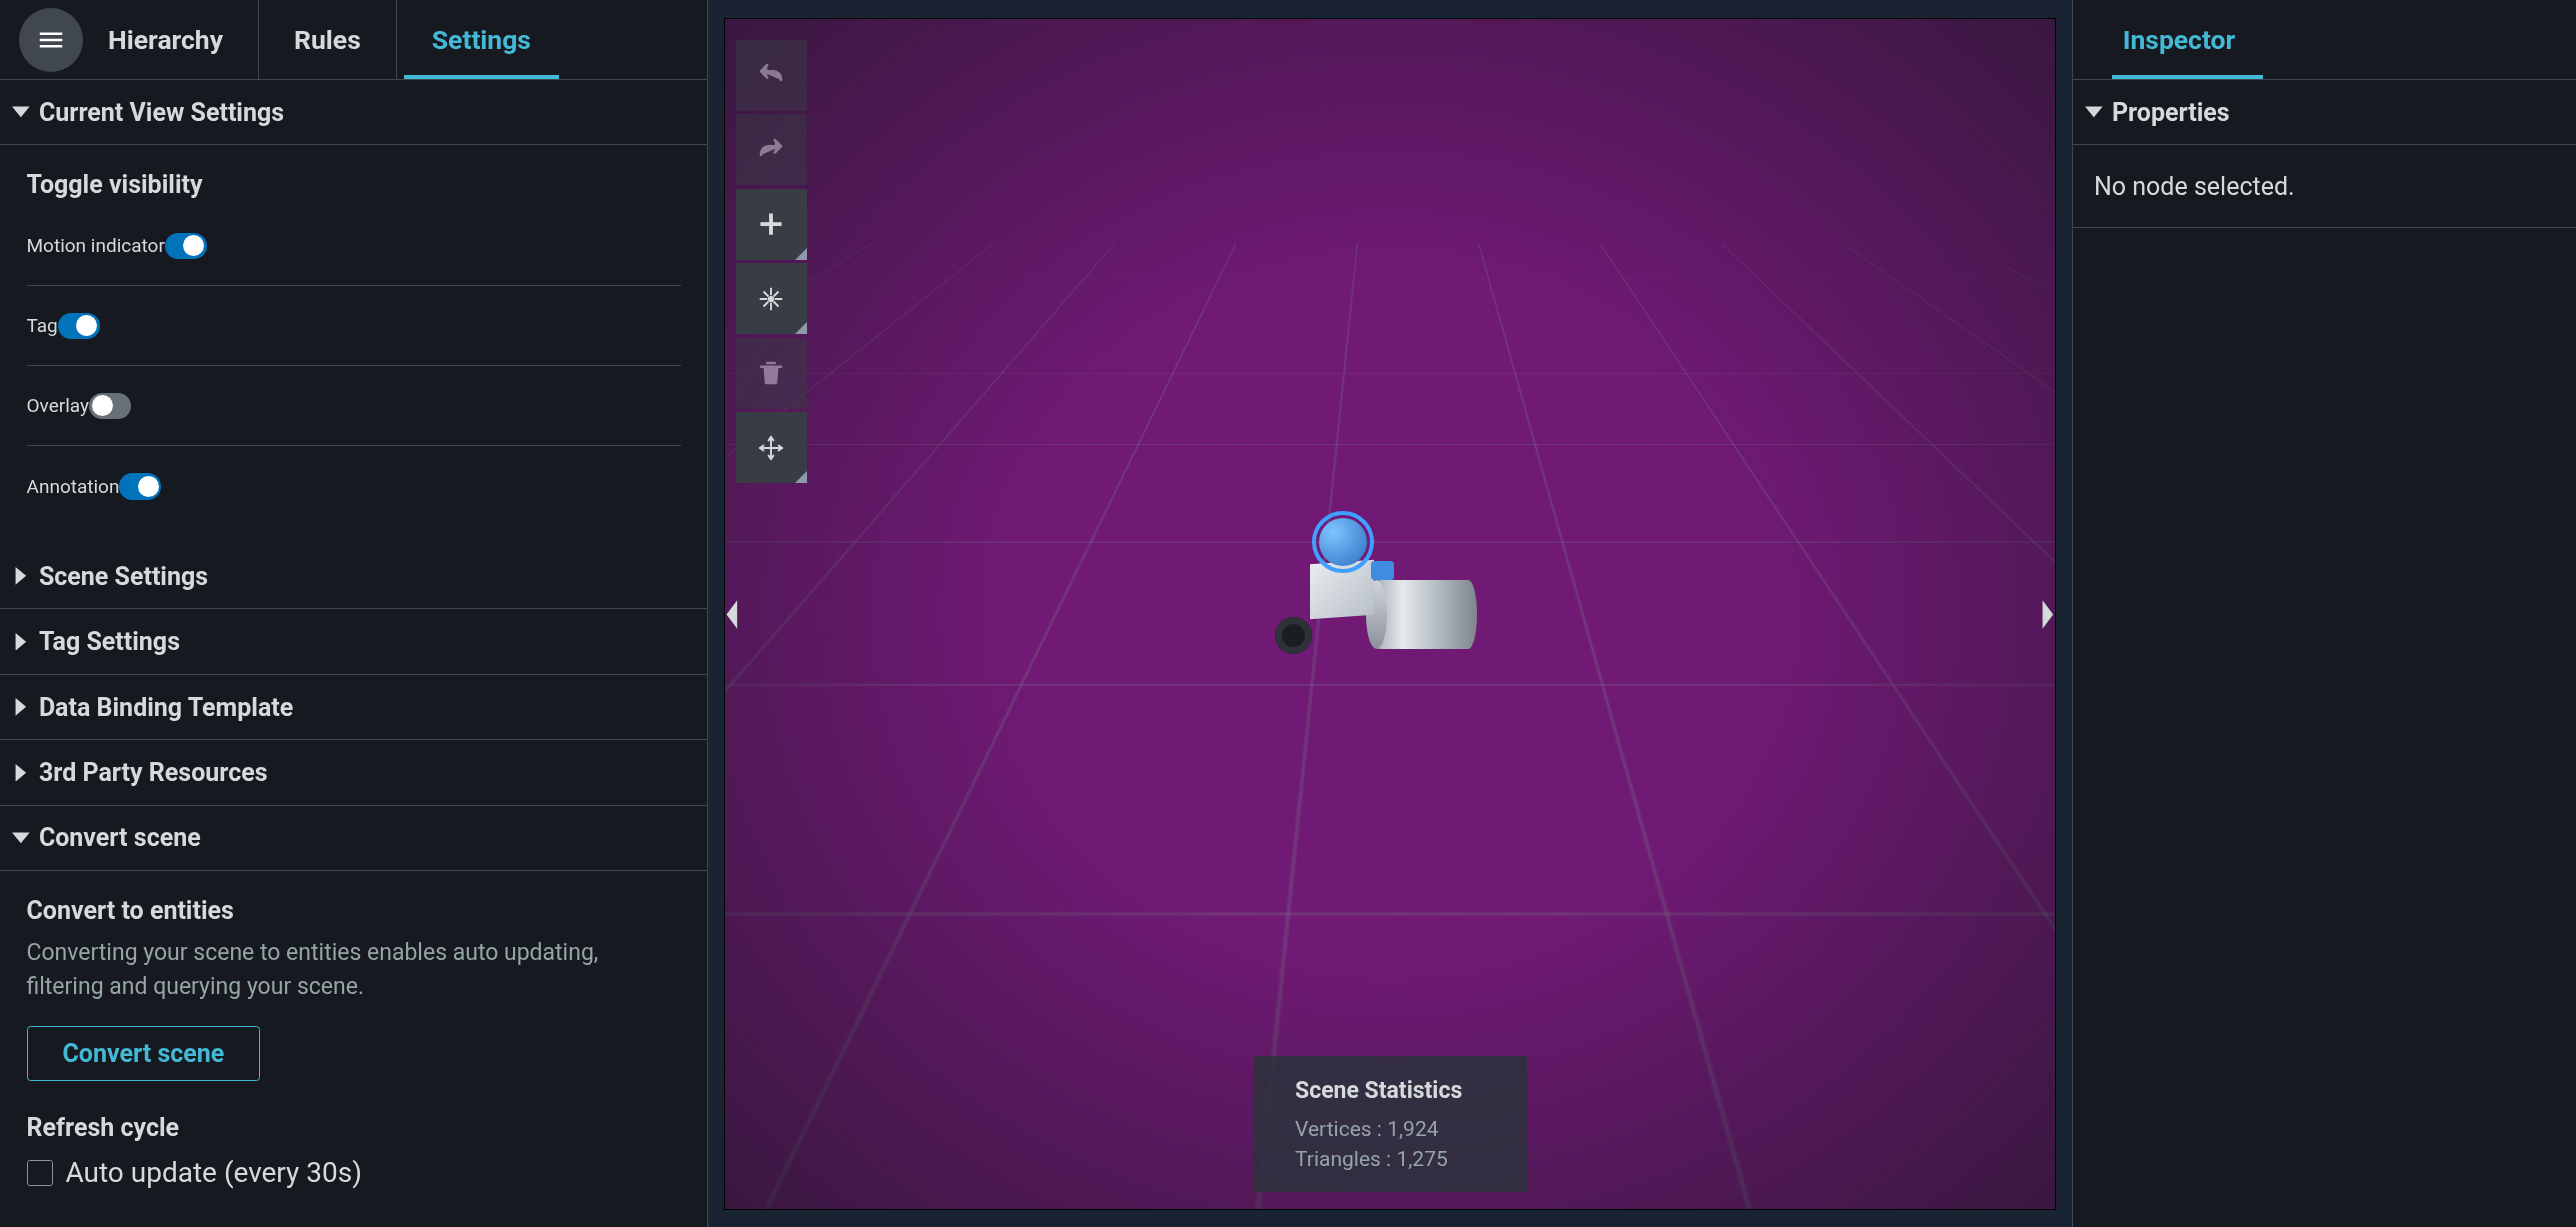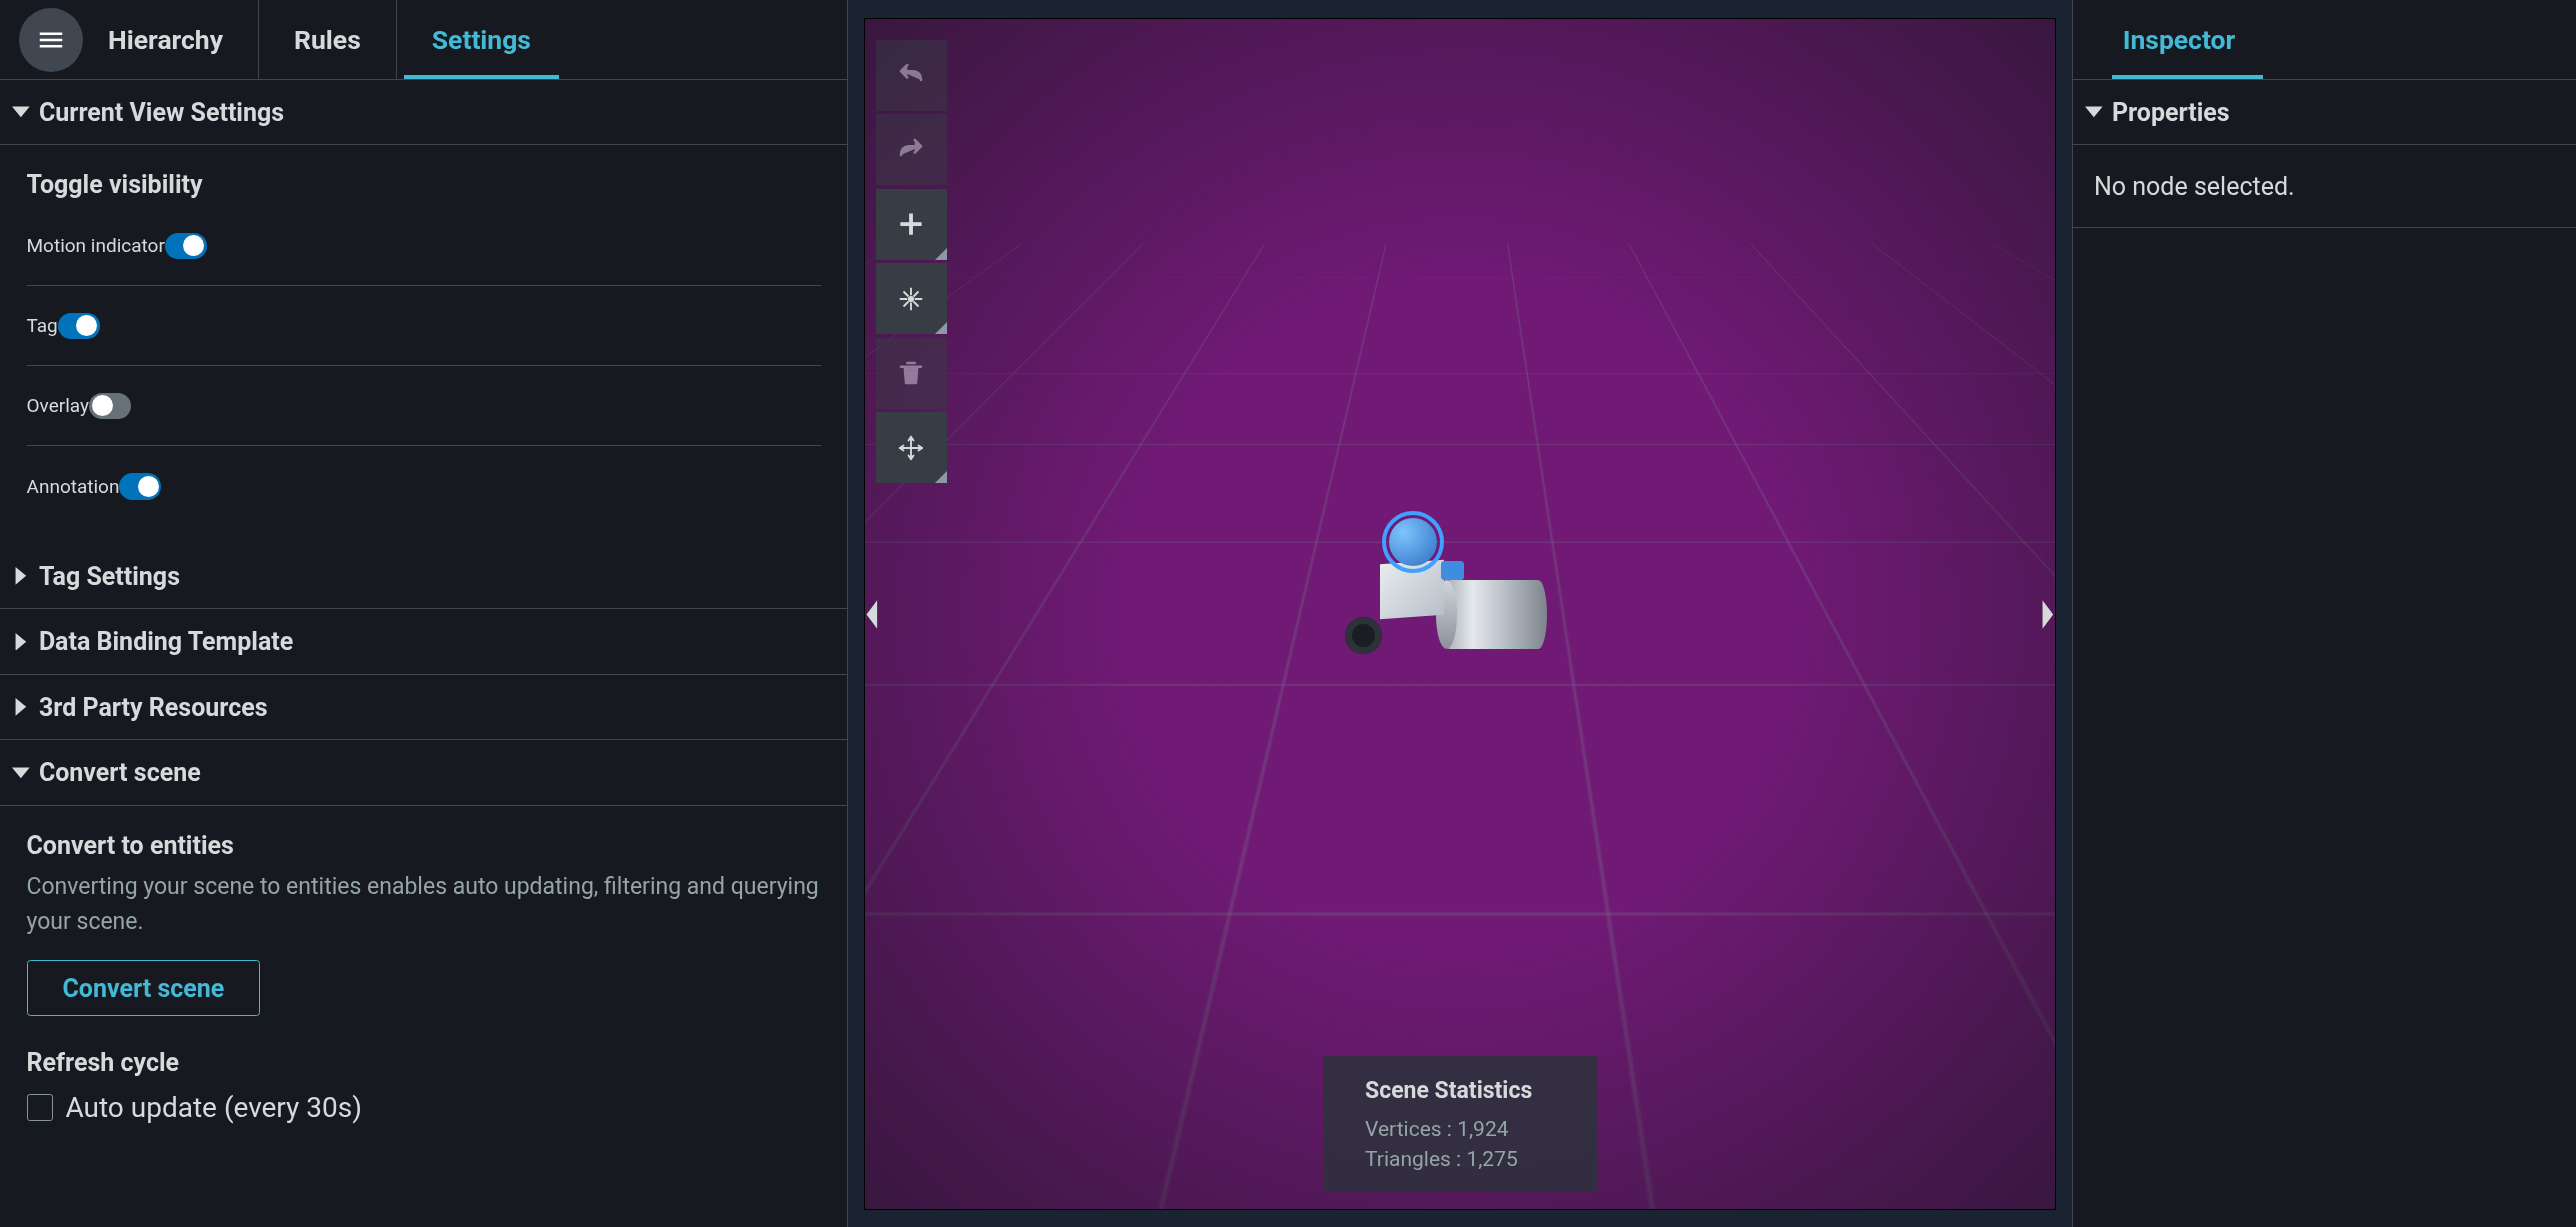--- a/index.html
+++ b/index.html
@@ -10,21 +10,21 @@
   body {
     font-family: -apple-system, BlinkMacSystemFont, "Segoe UI", Roboto, Helvetica, Arial, sans-serif;
     background: #1a2332;
     color: #d5dbdb;
     width: 2576px;
     height: 1228px;
     overflow: hidden;
     display: flex;
   }
   .left-panel {
-    width: 848px;
+    width: 708px;
     background: #16191f;
     border-right: 0.9px solid #414750;
     display: flex;
     flex-direction: column;
   }
   .tab-bar {
     display: flex;
     align-items: center;
     height: 80px;
     border-bottom: 0.9px solid #414750;
@@ -385,20 +385,26 @@
               <div class="knob"></div>
             </div>
         </div>
       </div>
     </div>
 
     <div class="section-header">
       <svg viewBox="0 0 10 10">
           <path d="M2 0v10L8 5z"></path>
         </svg>
+      <span>Scene Settings</span>
+    </div>
+    <div class="section-header">
+      <svg viewBox="0 0 10 10">
+          <path d="M2 0v10L8 5z"></path>
+        </svg>
       <span>Tag Settings</span>
     </div>
     <div class="section-header">
       <svg viewBox="0 0 10 10">
           <path d="M2 0v10L8 5z"></path>
         </svg>
       <span>Data Binding Template</span>
     </div>
     <div class="section-header">
       <svg viewBox="0 0 10 10">

